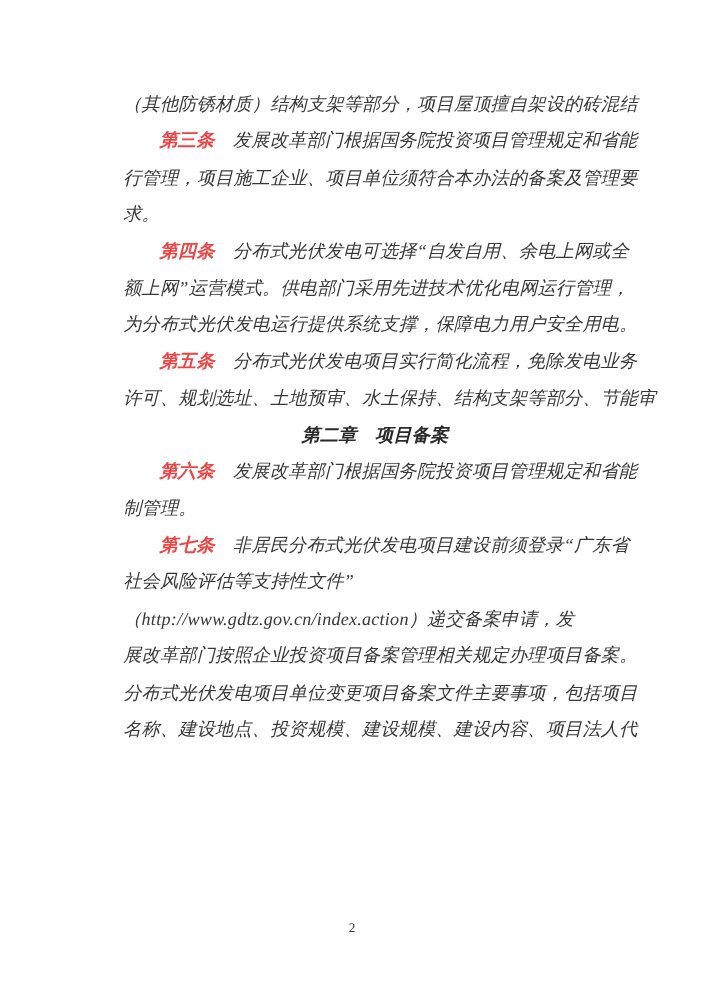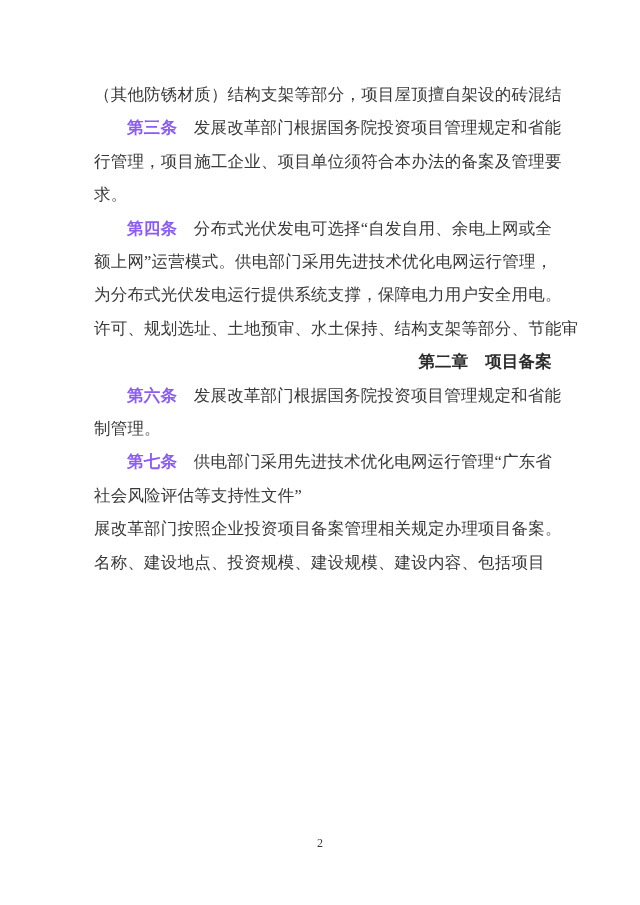--- a/index.html
+++ b/index.html
@@ -14,40 +14,41 @@
     overflow: hidden;
     font-family: "Liberation Serif", "DejaVu Serif", serif;
   }
   .doc-page {
     position: absolute;
     inset: 0;
     background: #ffffff;
   }
   .doc-body {
     position: absolute;
-    left: 94px;
+    left: 112px;
     top: 78px;
     width: 458px;
+    font-style: italic;
   }
   .line {
     font-size: 16.5px;
     line-height: 33.4px;
     letter-spacing: 0.2px;
     white-space: nowrap;
     color: #383838;
   }
   .indent {
     padding-left: 33px;
   }
   .bold {
     font-weight: bold;
-    color: #8b5cf6;
+    color: #ef4444;
   }
   .heading {
-    text-align: right;
+    text-align: center;
     font-weight: bold;
     color: #2b2b2b;
     white-space: nowrap;
   }
   .page-number {
     position: absolute;
     top: 836px;
     left: 0;
     width: 640px;
     text-align: center;
@@ -64,28 +65,31 @@
     <div class="line">（其他防锈材质）结构支架等部分，项目屋顶擅自架设的砖混结</div>
 
     <div class="line indent"><span class="bold">第三条</span><span>　发展改革部门根据国务院投资项目管理规定和省能</span></div>
     <div class="line">行管理，项目施工企业、项目单位须符合本办法的备案及管理要</div>
     <div class="line">求。</div>
 
     <div class="line indent"><span class="bold">第四条</span><span>　分布式光伏发电可选择“自发自用、余电上网或全</span></div>
     <div class="line">额上网”运营模式。供电部门采用先进技术优化电网运行管理，</div>
     <div class="line">为分布式光伏发电运行提供系统支撑，保障电力用户安全用电。</div>
 
+    <div class="line indent"><span class="bold">第五条</span><span>　分布式光伏发电项目实行简化流程，免除发电业务</span></div>
     <div class="line">许可、规划选址、土地预审、水土保持、结构支架等部分、节能审</div>
 
     <div class="line heading">第二章　项目备案</div>
 
     <div class="line indent"><span class="bold">第六条</span><span>　发展改革部门根据国务院投资项目管理规定和省能</span></div>
     <div class="line">制管理。</div>
 
-    <div class="line indent"><span class="bold">第七条</span><span>　供电部门采用先进技术优化电网运行管理“广东省</span></div>
+    <div class="line indent"><span class="bold">第七条</span><span>　非居民分布式光伏发电项目建设前须登录“广东省</span></div>
     <div class="line">社会风险评估等支持性文件”</div>
+    <div class="line">（http://www.gdtz.gov.cn/index.action）递交备案申请，发</div>
     <div class="line">展改革部门按照企业投资项目备案管理相关规定办理项目备案。</div>
-    <div class="line">名称、建设地点、投资规模、建设规模、建设内容、包括项目</div>
+    <div class="line">分布式光伏发电项目单位变更项目备案文件主要事项，包括项目</div>
+    <div class="line">名称、建设地点、投资规模、建设规模、建设内容、项目法人代</div>
 
   </div>
 
   <div class="page-number">2</div>
 </div>
 
 </body></html>

